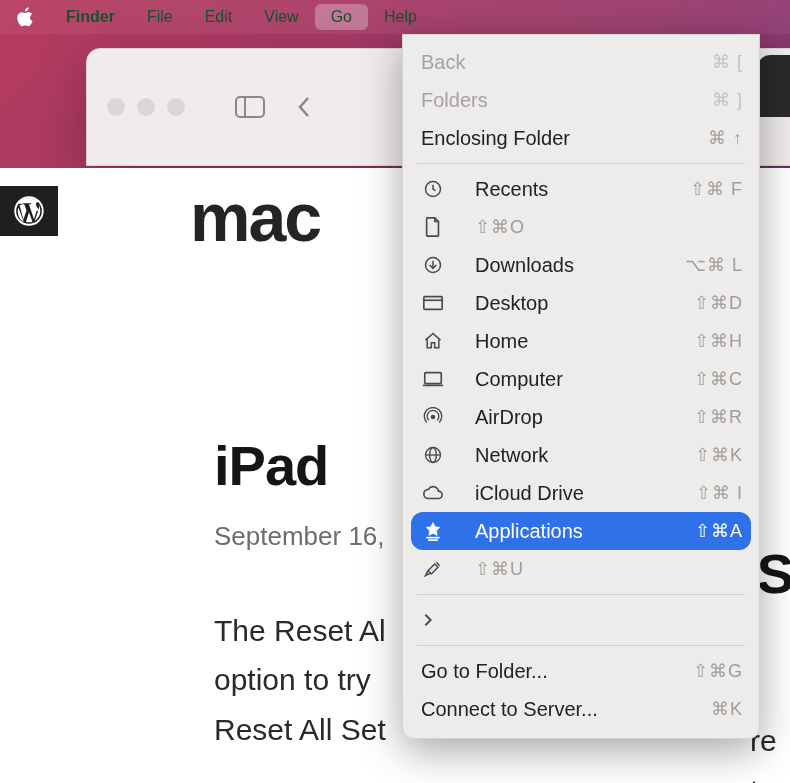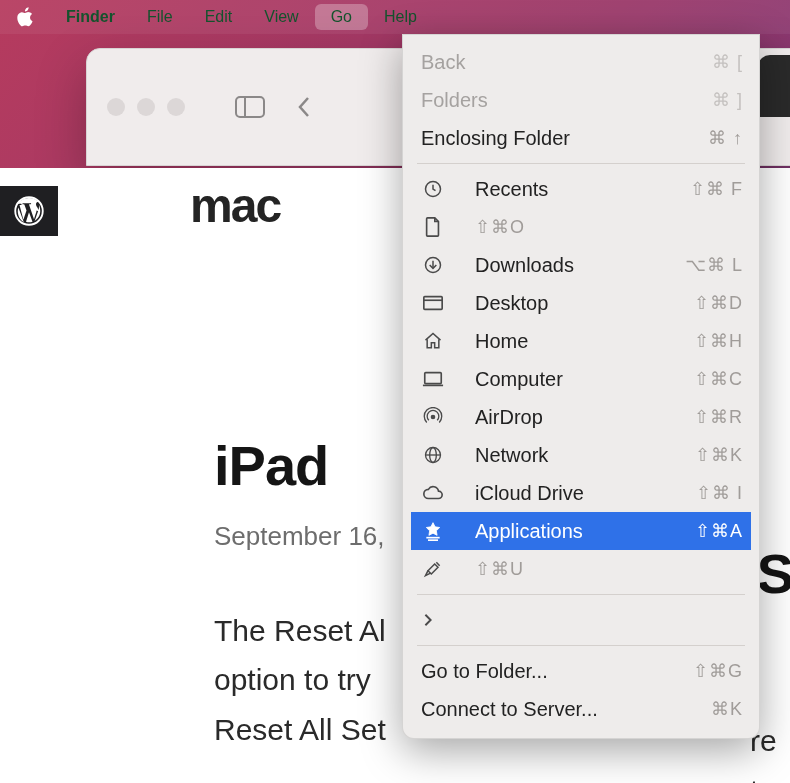--- a/index.html
+++ b/index.html
@@ -66,21 +66,21 @@
 }
 .wp-bar {
   position: absolute; top: 18px; left: 0;
   width: 58px; height: 50px;
   background: #1f1f22;
   display: flex; align-items:center; justify-content:center;
 }
 .macpaw-logo {
   position: absolute; top: 10px; left: 190px;
   display: flex; align-items: baseline;
-  font-weight: 800; font-size: 48px; letter-spacing: -2px;
+  font-weight: 800; font-size: 68px; letter-spacing: -2px;
   color: #242424;
 }
 .article-card {
   position: absolute;
   top: 160px; left: 158px;
   width: 640px;
   padding: 42px 56px;
   background: #fff;
 }
 .article-title {
@@ -130,21 +130,21 @@
   height: 38px;
   padding: 0 16px 0 18px;
   font-size: 20px; color: #222;
   gap: 30px;
 }
 .menu-item.noicon { padding-left: 18px; }
 .menu-item.noicon .mi-label { margin-left: 0; }
 .menu-item.disabled { color: #a5a2a0; }
 .menu-item.highlighted {
   background: #2f71e8; color: #fff;
-  margin: 0 8px; border-radius: 0;
+  margin: 0 8px; border-radius: 12px;
   padding: 0 8px 0 10px;
 }
 .menu-item.highlighted .mi-shortcut { color: #fff; }
 .menu-item.highlighted svg { stroke: #fff; fill: #fff; }
 .mi-icon {
   width: 24px; height: 24px; flex-shrink: 0;
   display:flex; align-items:center; justify-content:center;
 }
 .mi-label { flex: 1; }
 .mi-shortcut {

